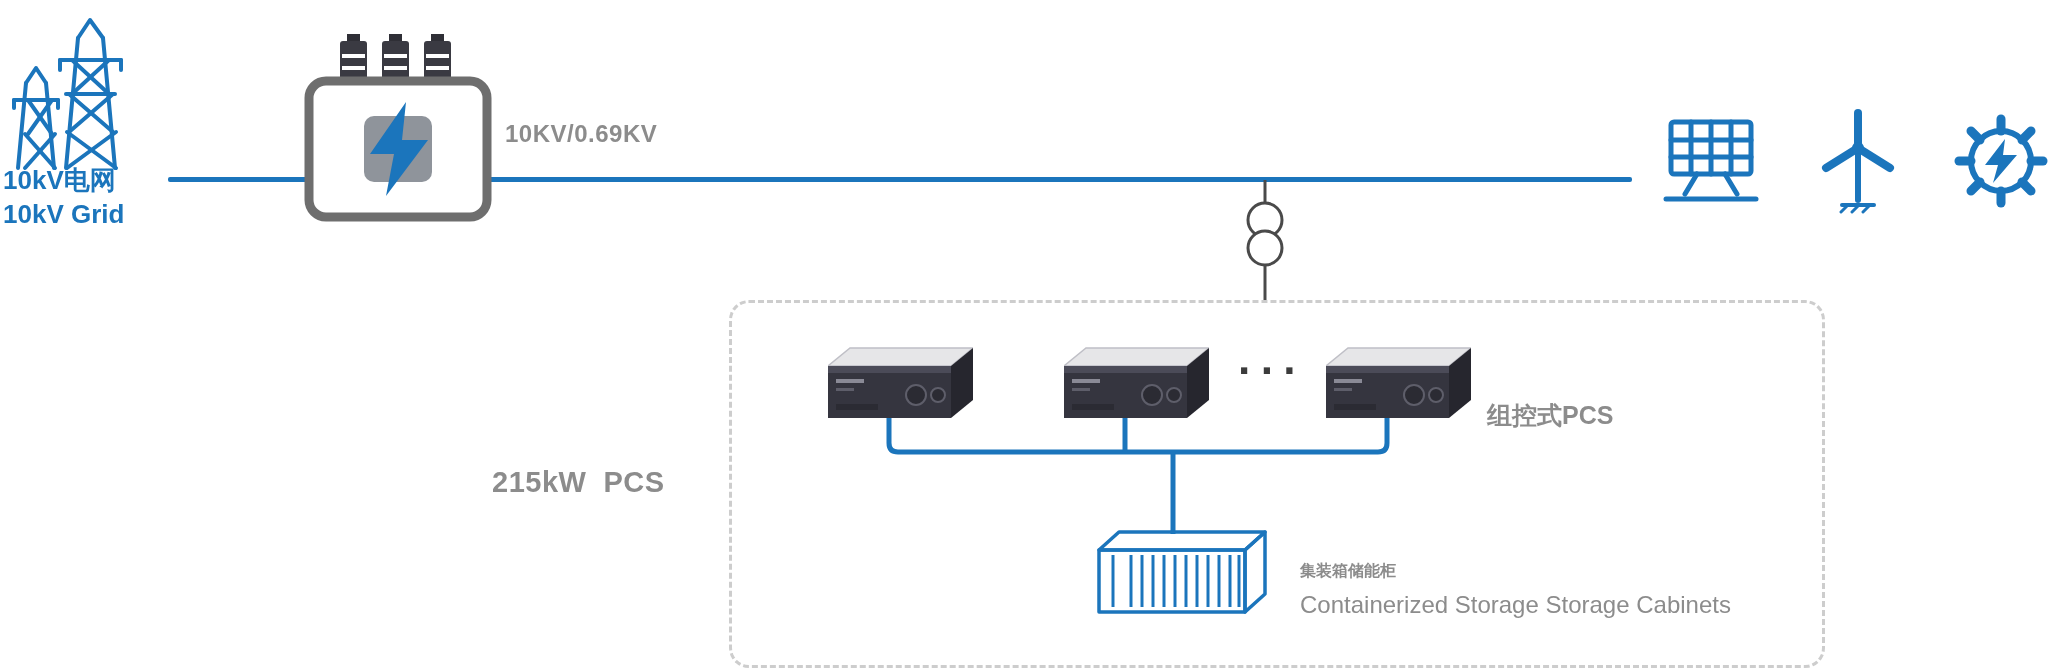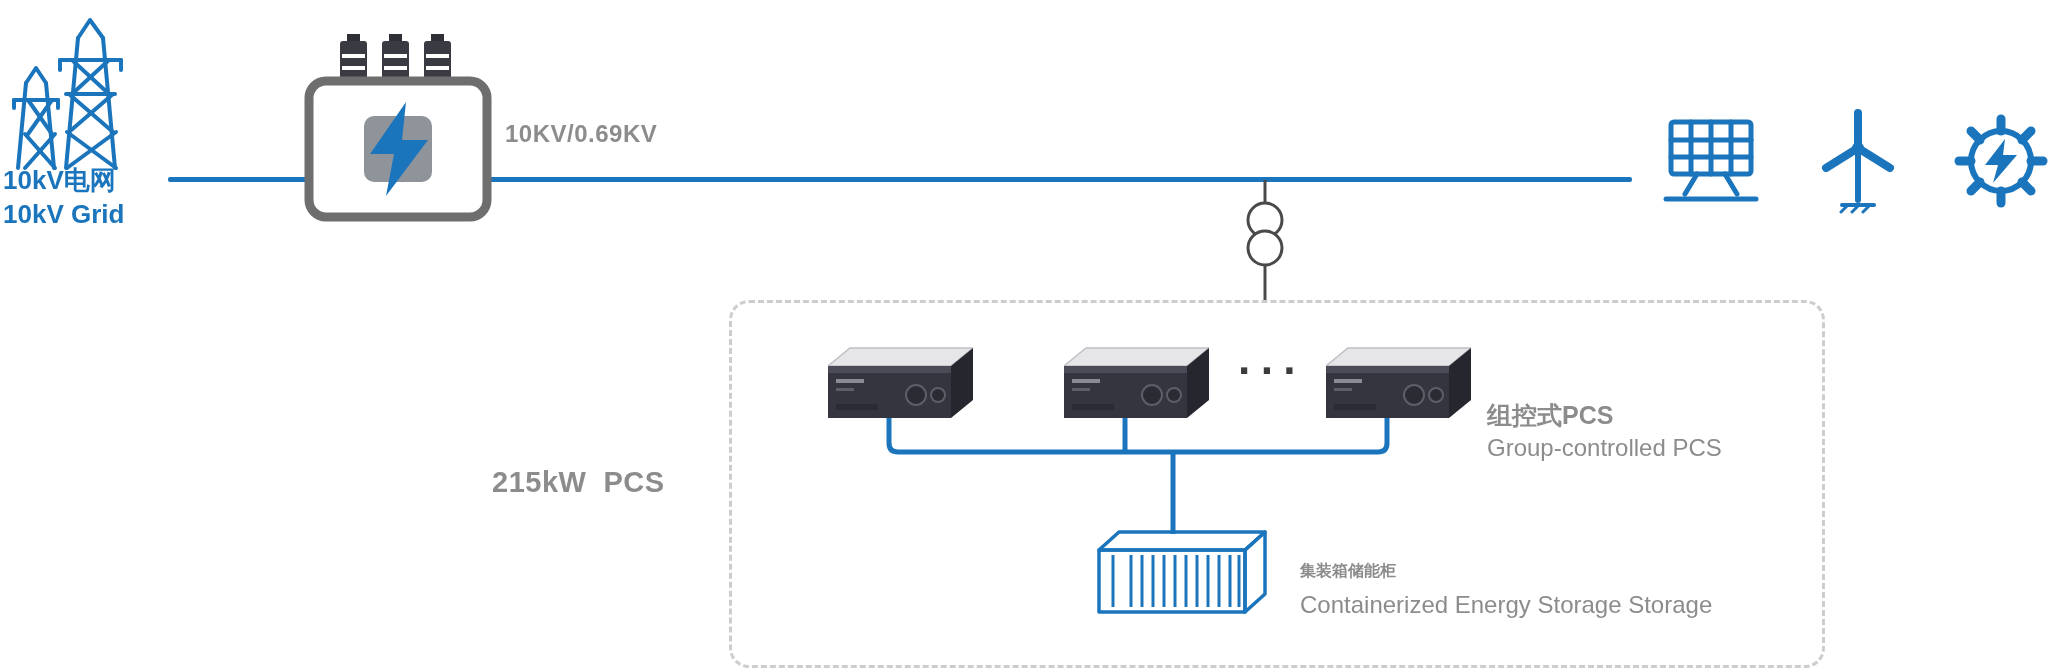--- a/index.html
+++ b/index.html
@@ -188,21 +188,20 @@
     <rect x="0" y="20" width="123" height="7" fill="#4B4B58"></rect>
     <rect x="8" y="33" width="28" height="4" fill="#8A8A96"></rect>
     <rect x="8" y="42" width="18" height="3" fill="#5E5E6A"></rect>
     <circle cx="88" cy="49" r="10" fill="#2B2B33" stroke="#5E5E6A" stroke-width="2"></circle>
     <circle cx="110" cy="49" r="7" fill="#2B2B33" stroke="#5E5E6A" stroke-width="2"></circle>
     <rect x="8" y="58" width="42" height="6" fill="#2B2B33"></rect>
   </svg>
 
   <div class="abs pcs-group-label">
     <div class="zh gray-bold">组控式PCS</div>
-    <div class="en gray-reg">Group-controlled PCS</div>
   </div>
 
   <svg class="abs" style="left:1087px; top:528px;" width="180" height="92" viewBox="0 0 180 92" fill="none" stroke="#1B75BC" stroke-width="3.5" stroke-linejoin="round">
     <polygon points="12,22 32,4 178,4 158,22"></polygon>
     <polygon points="158,22 178,4 178,66 158,84"></polygon>
     <rect x="12" y="22" width="146" height="62"></rect>
     <line x1="26" y1="27" x2="26" y2="79" stroke-width="3"></line>
     <line x1="44" y1="27" x2="44" y2="79" stroke-width="3"></line>
     <line x1="55" y1="27" x2="55" y2="79" stroke-width="3"></line>
     <line x1="66" y1="27" x2="66" y2="79" stroke-width="3"></line>
@@ -211,16 +210,16 @@
     <line x1="99" y1="27" x2="99" y2="79" stroke-width="3"></line>
     <line x1="110" y1="27" x2="110" y2="79" stroke-width="3"></line>
     <line x1="121" y1="27" x2="121" y2="79" stroke-width="3"></line>
     <line x1="132" y1="27" x2="132" y2="79" stroke-width="3"></line>
     <line x1="143" y1="27" x2="143" y2="79" stroke-width="3"></line>
     <line x1="152" y1="27" x2="152" y2="79" stroke-width="3"></line>
   </svg>
 
   <div class="abs container-label">
     <div class="zh gray-bold">集装箱储能柜</div>
-    <div class="en gray-reg">Containerized Energy Storage Storage</div>
+    <div class="en gray-reg">Containerized Storage Storage Cabinets</div>
   </div>
 
 </div>
 
 </body></html>

